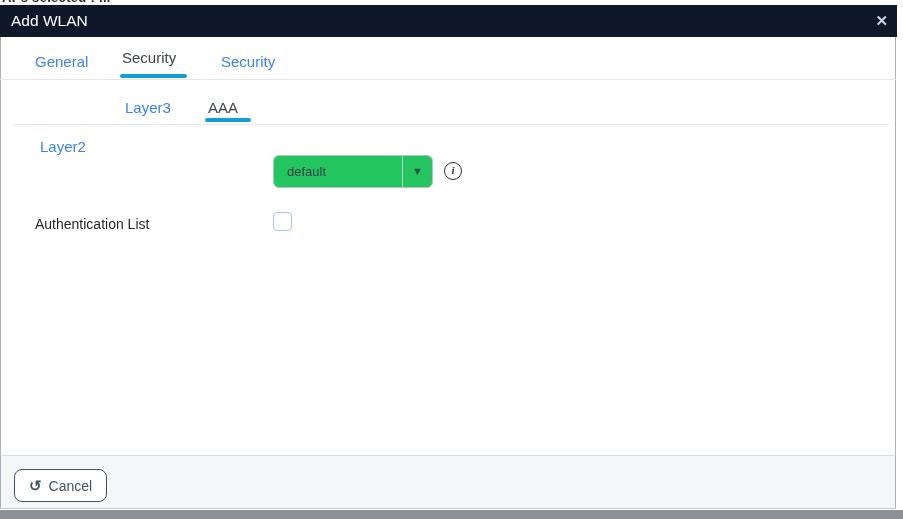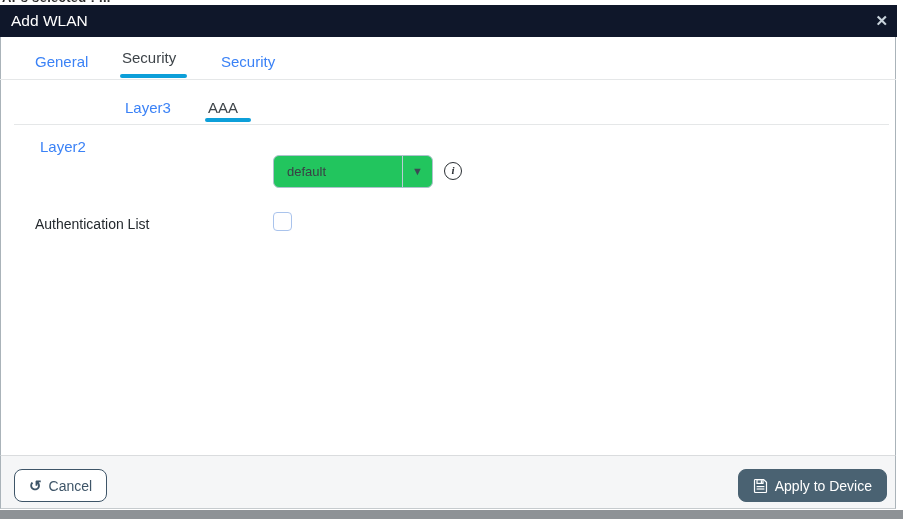--- a/index.html
+++ b/index.html
@@ -103,29 +103,17 @@
     <span>i</span>
   </div>
 
   <div class="checkbox"></div>
 
   <div class="mfooter">
     <div class="btn btn-cancel">
       <span class="undo">↺</span>
       <span>Cancel</span>
     </div>
-    <div class="btn btn-apply">
-      <span>
-        <svg width="15" height="15" viewBox="0 0 15 15" fill="none" stroke="#ffffff" stroke-width="1.2">
-          <path d="M1.5 2.5 a1 1 0 0 1 1-1 h8.2 l2.8 2.8 v9.2 a1 1 0 0 1 -1 1 h-10 a1 1 0 0 1 -1-1 z"></path>
-          <rect x="4" y="1.8" width="6" height="3.6"></rect>
-          <line x1="8.4" y1="2.2" x2="8.4" y2="5"></line>
-          <line x1="3.6" y1="8.6" x2="11.4" y2="8.6"></line>
-          <line x1="3.6" y1="11" x2="11.4" y2="11"></line>
-        </svg>
-      </span>
-      <span>Apply to Device</span>
-    </div>
   </div>
 
   <div class="bottom-strip"></div>
 
 </div>
 
 </body></html>

